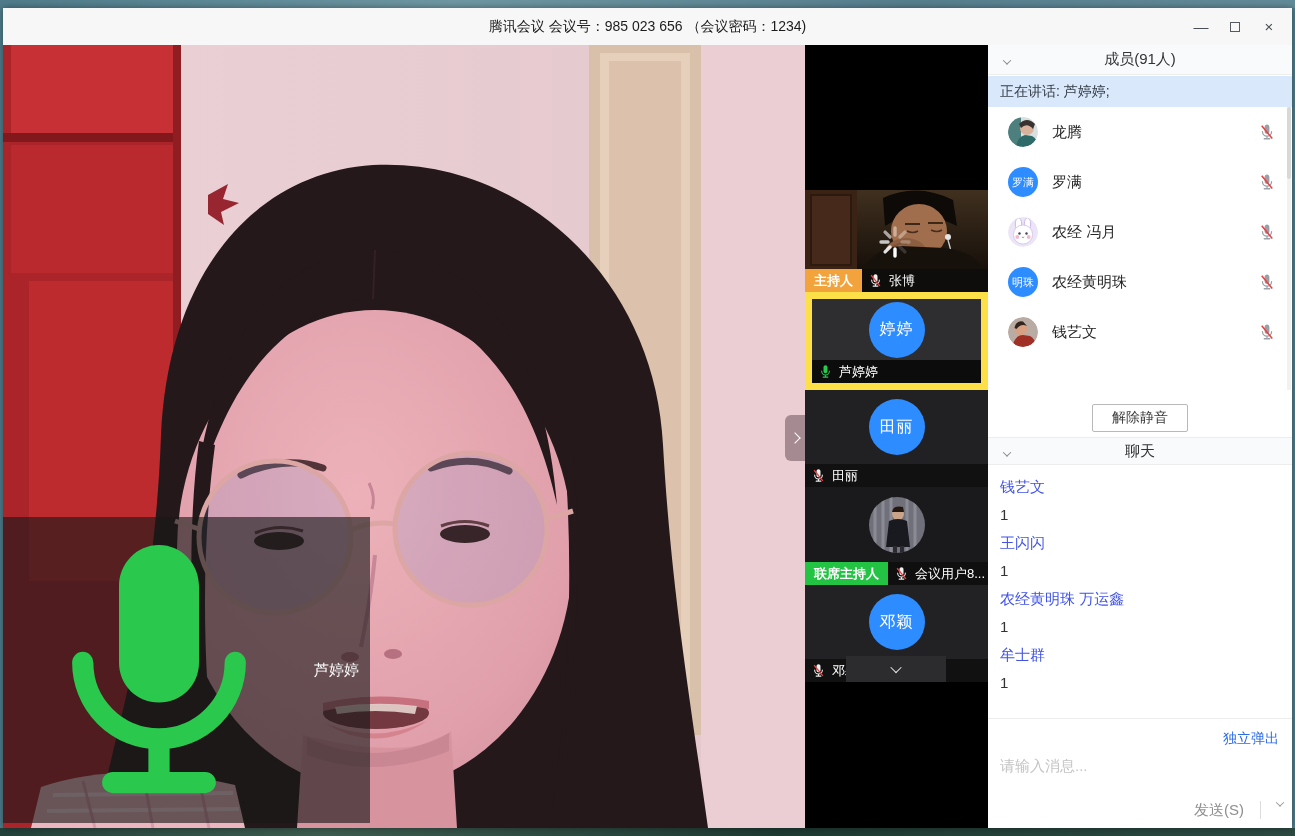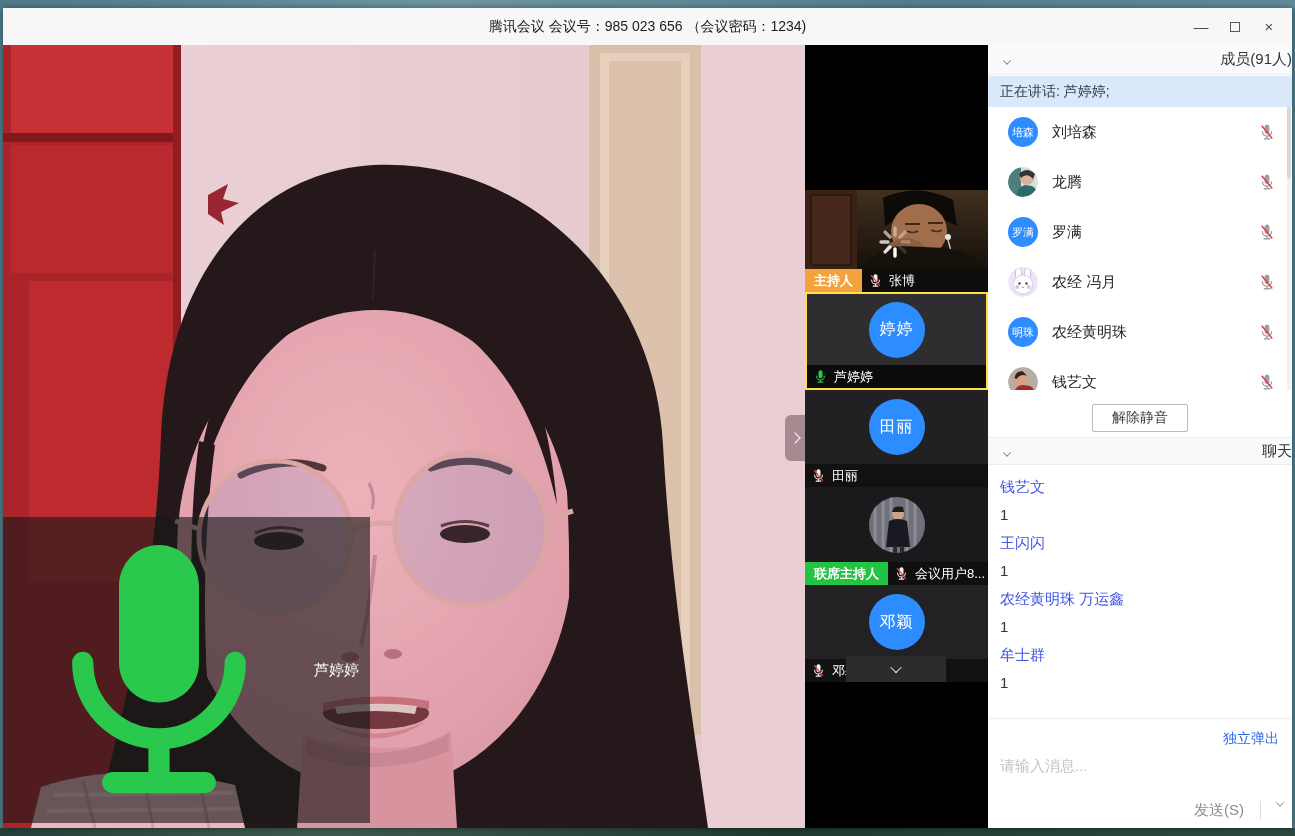--- a/index.html
+++ b/index.html
@@ -16,35 +16,35 @@
 .max-box{width:10px;height:10px;border:1.5px solid #555b61}
 
 .main-video{position:absolute;left:0;top:37px;width:802px;height:783px;overflow:hidden;background:#e7d0d4}
 .main-video svg{display:block;width:100%;height:100%}
 .speaker-tag{position:absolute;left:0;bottom:5px;display:flex;align-items:center;gap:5px;background:rgba(25,25,25,.62);color:#fff;font-size:15px;padding:3px 11px 3px 6px}
 .strip-collapse{position:absolute;left:782px;top:407px;width:20px;height:46px;background:rgba(110,82,92,.55);border-radius:6px 0 0 6px;display:flex;align-items:center;justify-content:center;color:#fff}
 
 .strip{position:absolute;left:802px;top:37px;width:183px;height:783px;background:#000}
 .thumb{position:absolute;left:0;width:183px;overflow:hidden;background:#1d1d1f}
 #thumb-zhangbo{top:145px;height:102px;background:#17100a}
-#thumb-lutingting{top:247px;height:98px;border:2px solid #fde047;background:#2e2e30}
+#thumb-lutingting{top:247px;height:98px;border:7px solid #fde047;background:#2e2e30}
 #thumb-tianli{top:345px;height:97px;background:#212123}
 #thumb-user8{top:442px;height:98px;background:#1a1a1c}
 #thumb-dengying{top:540px;height:97px;background:#222224}
 .thumb-center{position:absolute;left:0;right:0;top:0;bottom:23px;display:flex;align-items:center;justify-content:center}
 .thumb-label{position:absolute;left:0;right:0;bottom:0;height:23px;background:rgba(13,13,13,.82);display:flex;align-items:center;gap:6px;padding:0 6px;color:#fff;font-size:13px;white-space:nowrap}
 .badge{height:23px;display:flex;align-items:center;padding:0 9px;color:#fff;font-size:13px;font-weight:600;flex:none;margin-left:-6px}
 .badge.host{background:#F2A33C}
 .badge.cohost{background:#23C343}
 .avatar-big{width:56px;height:56px;border-radius:50%;background:#2D8CFF;color:#fff;font-size:16px;display:flex;align-items:center;justify-content:center;letter-spacing:1px}
 .spinner{position:absolute;left:72px;top:34px;width:36px;height:36px}
 .more-btn{position:absolute;left:41px;top:611px;width:100px;height:26px;background:#2c2c2e;display:flex;align-items:center;justify-content:center;color:#e8e8e8;z-index:3}
 
 .panel{position:absolute;left:985px;top:37px;width:304px;height:783px;background:#fff}
-.panel-header{position:absolute;left:0;right:0;height:30px;background:#f8fafc;border-bottom:1px solid #ededed;display:flex;align-items:center;justify-content:flex-end;font-size:15px;color:#333}
+.panel-header{position:absolute;left:0;right:0;height:30px;background:#f8fafc;border-bottom:1px solid #ededed;display:flex;align-items:center;justify-content:center;font-size:15px;color:#333}
 #members-header{top:0}
 #chat-header{top:392px;height:28px;border-top:1px solid #ededed}
 .header-chev{position:absolute;left:16px;color:#8a8a8a}
 .speaking-bar{position:absolute;top:31px;left:0;right:0;height:31px;background:#d9e8fb;display:flex;align-items:center;padding:0 12px;font-size:14px;color:#38404a}
 .member-list{position:absolute;top:62px;left:0;right:0;height:283px;overflow:hidden}
 .member-row{height:50px;display:flex;align-items:center;padding:0 16px 0 20px;gap:14px}
 .member-name{font-size:15px;color:#262626;flex:1}
 .avatar{width:30px;height:30px;border-radius:50%;flex:none;overflow:hidden}
 .avatar.initials{background:#2D8CFF;color:#fff;font-size:11px;display:flex;align-items:center;justify-content:center}
 .scroll-track{position:absolute;right:1px;top:62px;width:4px;height:283px;background:#f1f1f1}
@@ -335,31 +335,20 @@
       <span class="header-chev"><span class="cv cv-down small"></span></span>
       <span>成员(91人)</span>
     </div>
 
     <div class="speaking-bar">
       <span>正在讲话: 芦婷婷;</span>
     </div>
 
     <div class="member-list">
 
-      <div class="member-row">
-        <div class="avatar initials">培森</div>
-        <span class="member-name">刘培森</span>
-        <span class="mic-wrap muted c-gray">
-          <svg class="mic" viewBox="0 0 24 24">
-              <path d="M12 14.6c1.8 0 3.2-1.4 3.2-3.2V5.3C15.2 3.5 13.8 2 12 2S8.8 3.5 8.8 5.3v6.1c0 1.8 1.4 3.2 3.2 3.2Z" fill="currentColor"></path>
-              <path d="M5.9 11.4a6.1 6.1 0 0 0 12.2 0M12 17.5V21M8.3 21h7.4" fill="none" stroke="currentColor" stroke-width="1.7" stroke-linecap="round"></path>
-              <line class="sl" x1="5" y1="3.6" x2="19" y2="20.6" stroke="#E84242" stroke-width="2.1"></line>
-            </svg>
-        </span>
-      </div>
 
       <div class="member-row">
         <svg class="avatar" viewBox="0 0 30 30">
           <defs>
               <clipPath id="clt">
                 <circle cx="15" cy="15" r="15"></circle>
               </clipPath>
             </defs>
           <g clip-path="url(#clt)">
             <rect width="30" height="30" fill="#d7e0de"></rect>

